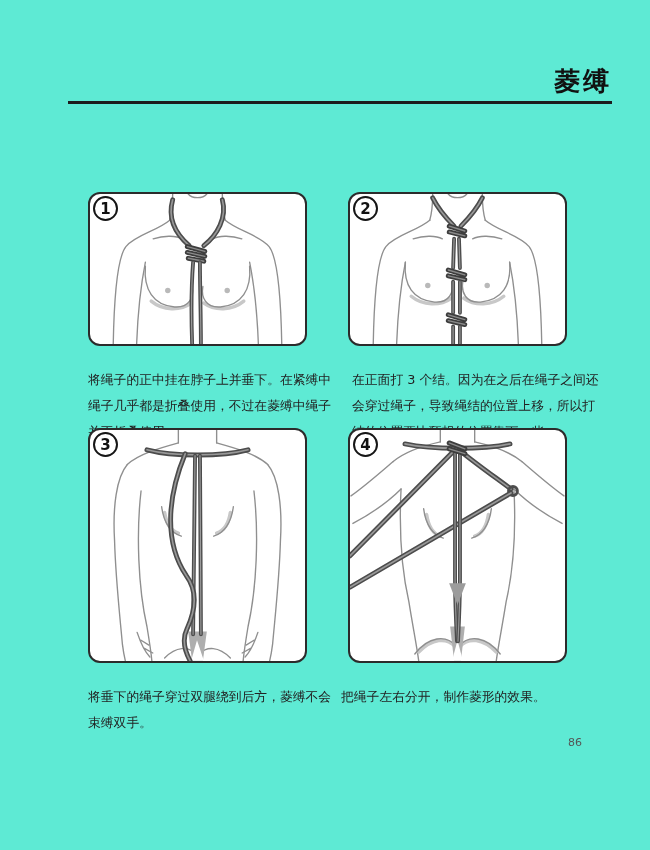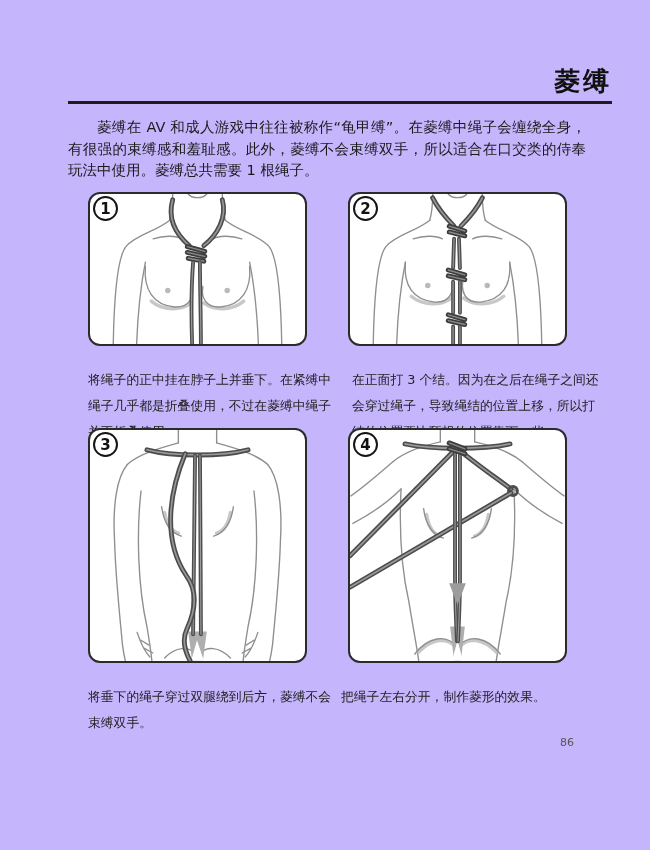--- a/index.html
+++ b/index.html
@@ -1,17 +1,17 @@
 <!DOCTYPE html>
 <html><head>
 <meta charset="utf-8">
 <style>
   html,body{margin:0;padding:0;background:#ffffff;}
   .page{
-    position:relative;width:650px;height:850px;background:#c4b5fd;overflow:hidden;
+    position:relative;width:650px;height:850px;background:#5eead4;overflow:hidden;
     font-family:"DejaVu Sans","Liberation Sans",sans-serif;color:#1a1a1a;
   }
   .title{
     position:absolute;top:64px;left:68px;width:544px;height:34px;
     text-align:right;font-size:26px;font-weight:bold;letter-spacing:3px;color:#111;
   }
   .title-rule{
     position:absolute;top:101px;left:68px;width:544px;height:3px;background:#1c1c1c;
   }
   .intro{
@@ -33,21 +33,21 @@
     font-size:15px;font-weight:bold;color:#111;box-sizing:border-box;z-index:3;
   }
   .b1{left:93px;top:196px;} .b2{left:353px;top:196px;}
   .b3{left:93px;top:432px;} .b4{left:353px;top:432px;}
   .caption{
     position:absolute;width:254px;font-size:12.8px;line-height:26px;color:#222;
   }
   .c1{left:88px;top:367px;} .c2{left:352px;top:367px;}
   .c3{left:88px;top:684px;} .c4{left:341px;top:684px;}
   .pagenum{
-    position:absolute;left:560px;top:736px;width:30px;
+    position:absolute;left:560px;top:736px;width:30px;text-align:center;
     font-size:11px;color:#555;
   }
   
   .body-line{stroke:#8f8f8f;stroke-width:1.4;fill:none;stroke-linecap:round;}
   .shade{stroke:#c8c8c8;stroke-width:3.6;fill:none;stroke-linecap:round;}
   .dot{fill:#b9b9b9;}
   .rope-d{stroke:#4c4c4c;stroke-width:5;fill:none;stroke-linecap:round;}
   .rope-l{stroke:#989898;stroke-width:1.7;fill:none;stroke-linecap:round;}
   .strand-d{stroke:#4c4c4c;stroke-width:4;fill:none;stroke-linecap:round;}
   .strand-l{stroke:#9a9a9a;stroke-width:1.2;fill:none;stroke-linecap:round;}
@@ -58,21 +58,20 @@
   .arrow{fill:#9c9c9c;}
 </style>
 </head>
 <body>
 
 <div class="page">
 
   <div class="title">菱缚</div>
   <div class="title-rule"></div>
 
-  <div class="intro">菱缚在 AV 和成人游戏中往往被称作“龟甲缚”。在菱缚中绳子会缠绕全身，有很强的束缚感和羞耻感。此外，菱缚不会束缚双手，所以适合在口交类的侍奉玩法中使用。菱缚总共需要 1 根绳子。</div>
 
   <div class="panel p1">
     <svg viewBox="0 0 219 154">
       <path class="body-line" d="M84,0 C84,10 83,20 81,27"></path>
       <path class="body-line" d="M135,0 C135,10 136,20 138,27"></path>
       <path class="body-line" d="M100,0 C104,5 115,5 119,0"></path>
       <path class="body-line" d="M81,27 C68,38 46,42 36,54 C28,64 24,100 23,154"></path>
       <path class="body-line" d="M138,27 C151,38 173,42 183,54 C191,64 195,100 196,154"></path>
       <path class="body-line" d="M56,70 C50,100 48,128 47,154"></path>
       <path class="body-line" d="M163,70 C169,100 171,128 172,154"></path>

